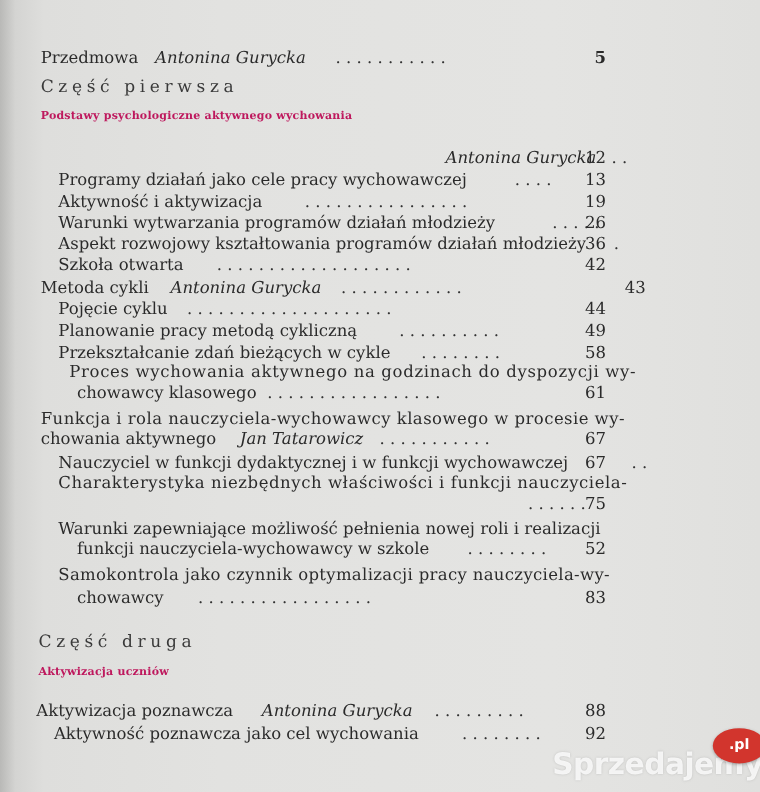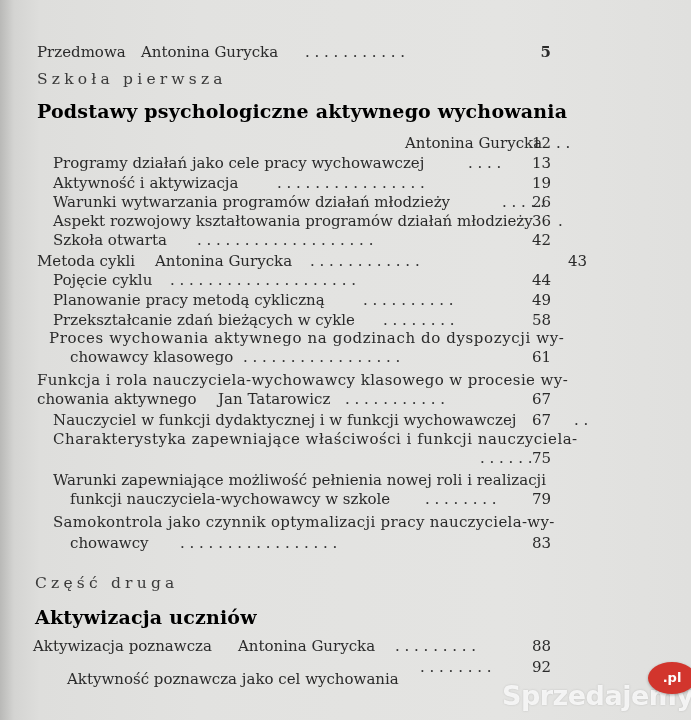--- a/index.html
+++ b/index.html
@@ -5,42 +5,42 @@
   html, body { margin: 0; padding: 0; }
   body {
     width: 691px; height: 720px; overflow: hidden; position: relative;
     background: linear-gradient(90deg, #b9b9b7 0px, #d4d4d2 14px, #dededc 40px, #e2e2e0 200px, #e4e4e2 500px, #e0e0de 691px);
     font-family: "DejaVu Serif", "Liberation Serif", serif;
     color: #2a2a2a;
   }
   .page { position: absolute; left: 0; top: 0; width: 691px; height: 720px; }
   .line { position: absolute; left: 0; width: 605px; height: 20px; font-size: 15px; line-height: 20px; white-space: nowrap; }
   .line .txt { position: absolute; top: 0; }
-  .line .it { }
+  .line .it { font-style: italic; }
   .line .dots { position: absolute; top: 0; letter-spacing: 0; color: #333; }
   .line .num { position: absolute; top: 0; right: 54px; text-align: right; font-size: 15px; }
   .line .num.bold { font-weight: bold; }
   .part { position: absolute; font-size: 15.5px; letter-spacing: 4.2px; color: #3a3a3a; }
-  .sect { position: absolute; font-size: 19px; font-weight: bold; letter-spacing: 0.2px; color: #000000; }
+  .sect { position: absolute; font-size: 10px; font-weight: bold; letter-spacing: 0.2px; color: #be185d; }
   .wm { position: absolute; left: 502px; top: 680px; font-family: "DejaVu Sans", "Liberation Sans", sans-serif; font-weight: bold; font-size: 27px; color: rgba(255,255,255,0.82); letter-spacing: -0.5px; text-shadow: 0 0 2px rgba(120,120,120,0.35); }
   .wm-badge { position: absolute; left: 648px; top: 662px; width: 48px; height: 32px; border-radius: 50%; background: #d2352d; color: #fff; font-family: "DejaVu Sans", "Liberation Sans", sans-serif; font-weight: bold; font-size: 13px; line-height: 32px; text-align: center; box-shadow: 0 1px 3px rgba(0,0,0,0.3); }
 </style>
 </head>
 <body>
 
 <div class="page">
 
   <div class="line" style="top:42px;">
     <span class="txt" style="left:37px;">Przedmowa</span>
     <span class="txt it" style="left:141px;">Antonina Gurycka</span>
     <span class="dots" style="left:305px;">.  .  .  .  .  .  .  .  .  .  .</span>
     <span class="num bold">5</span>
   </div>
 
-  <div class="part" style="left:37px; top:70px;">Szkoła pierwsza</div>
+  <div class="part" style="left:37px; top:70px;">Część pierwsza</div>
   <div class="sect" style="left:37px; top:100px;">Podstawy psychologiczne aktywnego wychowania</div>
 
   <div class="line" style="top:133px;">
     <span class="txt it" style="left:405px;">Antonina Gurycka</span>
     <span class="dots" style="left:556px;">.  .</span>
     <span class="num">12</span>
   </div>
   <div class="line" style="top:153px;">
     <span class="txt" style="left:53px;">Programy działań jako cele pracy wychowawczej</span>
     <span class="dots" style="left:468px;">.  .  .  .</span>
@@ -82,21 +82,21 @@
     <span class="txt" style="left:53px;">Planowanie pracy metodą cykliczną</span>
     <span class="dots" style="left:363px;">.  .  .  .  .  .  .  .  .  .</span>
     <span class="num">49</span>
   </div>
   <div class="line" style="top:310px;">
     <span class="txt" style="left:53px;">Przekształcanie zdań bieżących w cykle</span>
     <span class="dots" style="left:383px;">.  .  .  .  .  .  .  .</span>
     <span class="num">58</span>
   </div>
   <div class="line" style="top:328px;">
-    <span class="txt" style="left:49px; letter-spacing:0.6px;text-align:right;">Proces wychowania aktywnego na godzinach do dyspozycji wy-</span>
+    <span class="txt" style="left:63px; letter-spacing:0.6px;text-align:right;">Proces wychowania aktywnego na godzinach do dyspozycji wy-</span>
   </div>
   <div class="line" style="top:347px;">
     <span class="txt" style="left:70px;">chowawcy klasowego</span>
     <span class="dots" style="left:243px;">.  .  .  .  .  .  .  .  .  .  .  .  .  .  .  .  .</span>
     <span class="num">61</span>
   </div>
 
   <div class="line" style="top:370px;">
     <span class="txt" style="left:37px; letter-spacing:0.4px;">Funkcja i rola nauczyciela-wychowawcy klasowego w procesie wy-</span>
   </div>
@@ -105,53 +105,53 @@
     <span class="txt it" style="left:218px;">Jan Tatarowicz</span>
     <span class="dots" style="left:345px;">.  .  .  .  .  .  .  .  .  .  .</span>
     <span class="num">67</span>
   </div>
   <div class="line" style="top:410px;">
     <span class="txt" style="left:53px;">Nauczyciel w funkcji dydaktycznej i w funkcji wychowawczej</span>
     <span class="dots" style="left:574px;">.  .</span>
     <span class="num">67</span>
   </div>
   <div class="line" style="top:429px;">
-    <span class="txt" style="left:53px; letter-spacing:0.5px;">Charakterystyka zapewniające właściwości i funkcji nauczyciela-</span>
+    <span class="txt" style="left:53px; letter-spacing:0.5px;">Charakterystyka niezbędnych właściwości i funkcji nauczyciela-</span>
   </div>
   <div class="line" style="top:448px;">
     <span class="dots" style="left:480px;">.  .  .  .  .  .</span>
     <span class="num">75</span>
   </div>
   <div class="line" style="top:470px;">
     <span class="txt" style="left:53px;">Warunki zapewniające możliwość pełnienia nowej roli i realizacji</span>
   </div>
   <div class="line" style="top:489px;">
     <span class="txt" style="left:70px;">funkcji nauczyciela-wychowawcy w szkole</span>
     <span class="dots" style="left:425px;">.  .  .  .  .  .  .  .</span>
-    <span class="num">79</span>
+    <span class="num">52</span>
   </div>
   <div class="line" style="top:512px;">
     <span class="txt" style="left:53px; letter-spacing:0.3px;">Samokontrola jako czynnik optymalizacji pracy nauczyciela-wy-</span>
   </div>
   <div class="line" style="top:533px;">
     <span class="txt" style="left:70px;">chowawcy</span>
     <span class="dots" style="left:180px;">.  .  .  .  .  .  .  .  .  .  .  .  .  .  .  .  .</span>
     <span class="num">83</span>
   </div>
 
   <div class="part" style="left:35px; top:574px;">Część druga</div>
   <div class="sect" style="left:35px; top:606px;">Aktywizacja uczniów</div>
 
   <div class="line" style="top:636px;">
     <span class="txt" style="left:33px;">Aktywizacja poznawcza</span>
     <span class="txt it" style="left:238px;">Antonina Gurycka</span>
     <span class="dots" style="left:395px;">.  .  .  .  .  .  .  .  .</span>
     <span class="num">88</span>
   </div>
   <div class="line" style="top:657px;">
-    <span class="txt" style="left:67px;margin-top:12px;">Aktywność poznawcza jako cel wychowania</span>
+    <span class="txt" style="left:49px;">Aktywność poznawcza jako cel wychowania</span>
     <span class="dots" style="left:420px;">.  .  .  .  .  .  .  .</span>
     <span class="num">92</span>
   </div>
 
   <div class="wm">Sprzedajemy</div>
   <div class="wm-badge">.pl</div>
 </div>
 
 </body></html>

